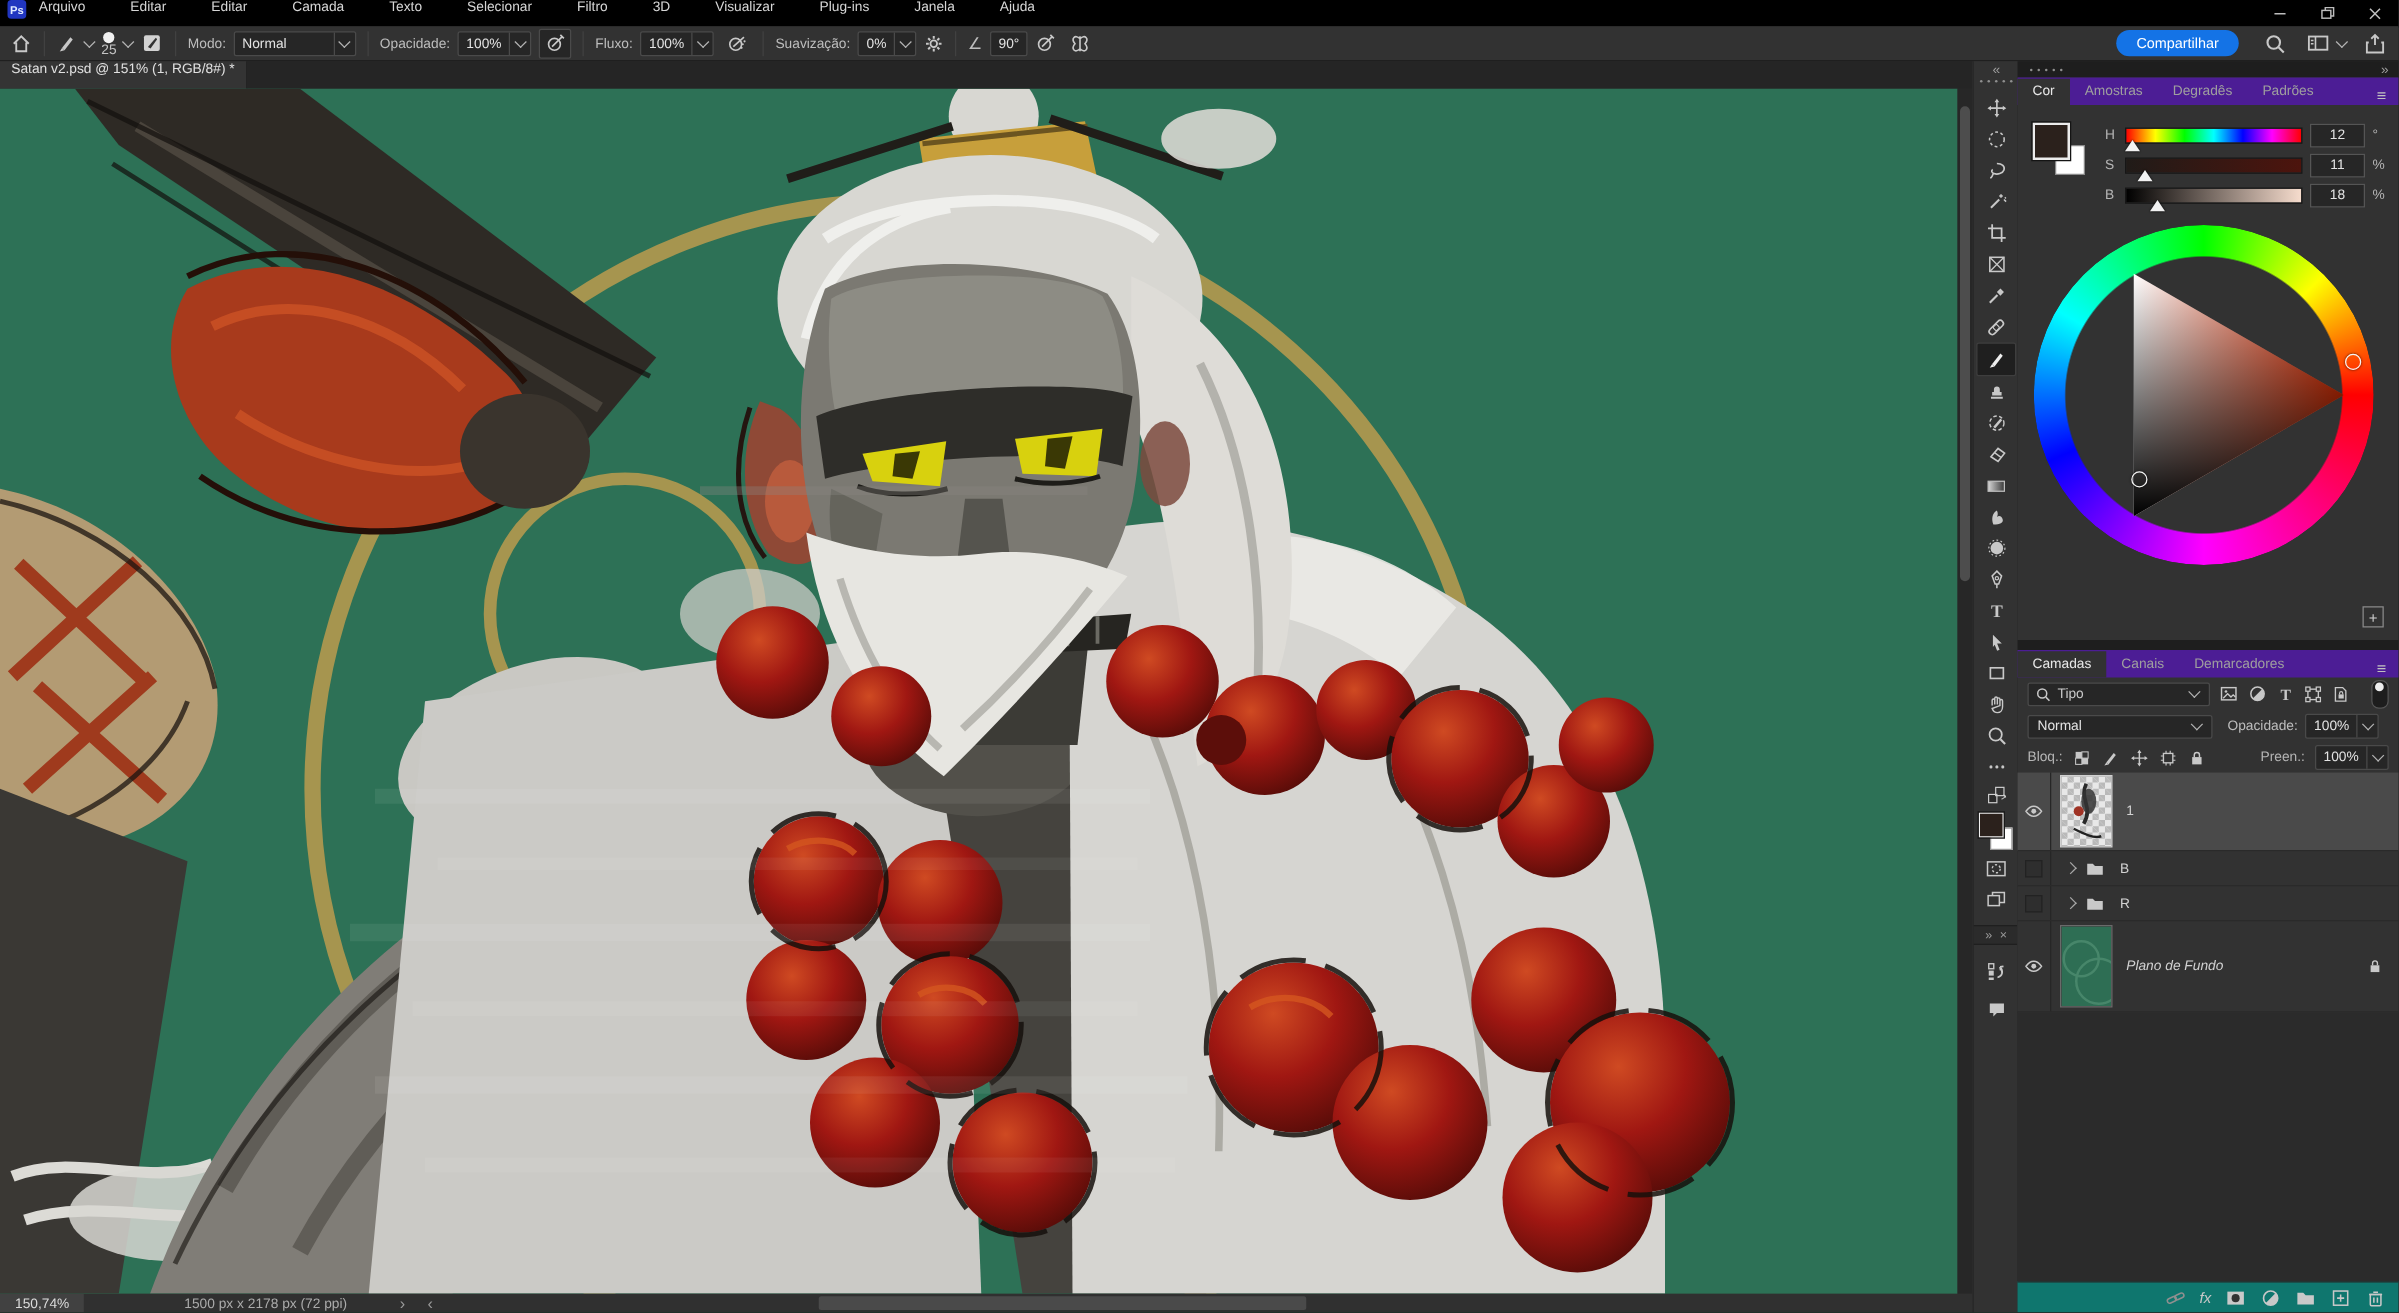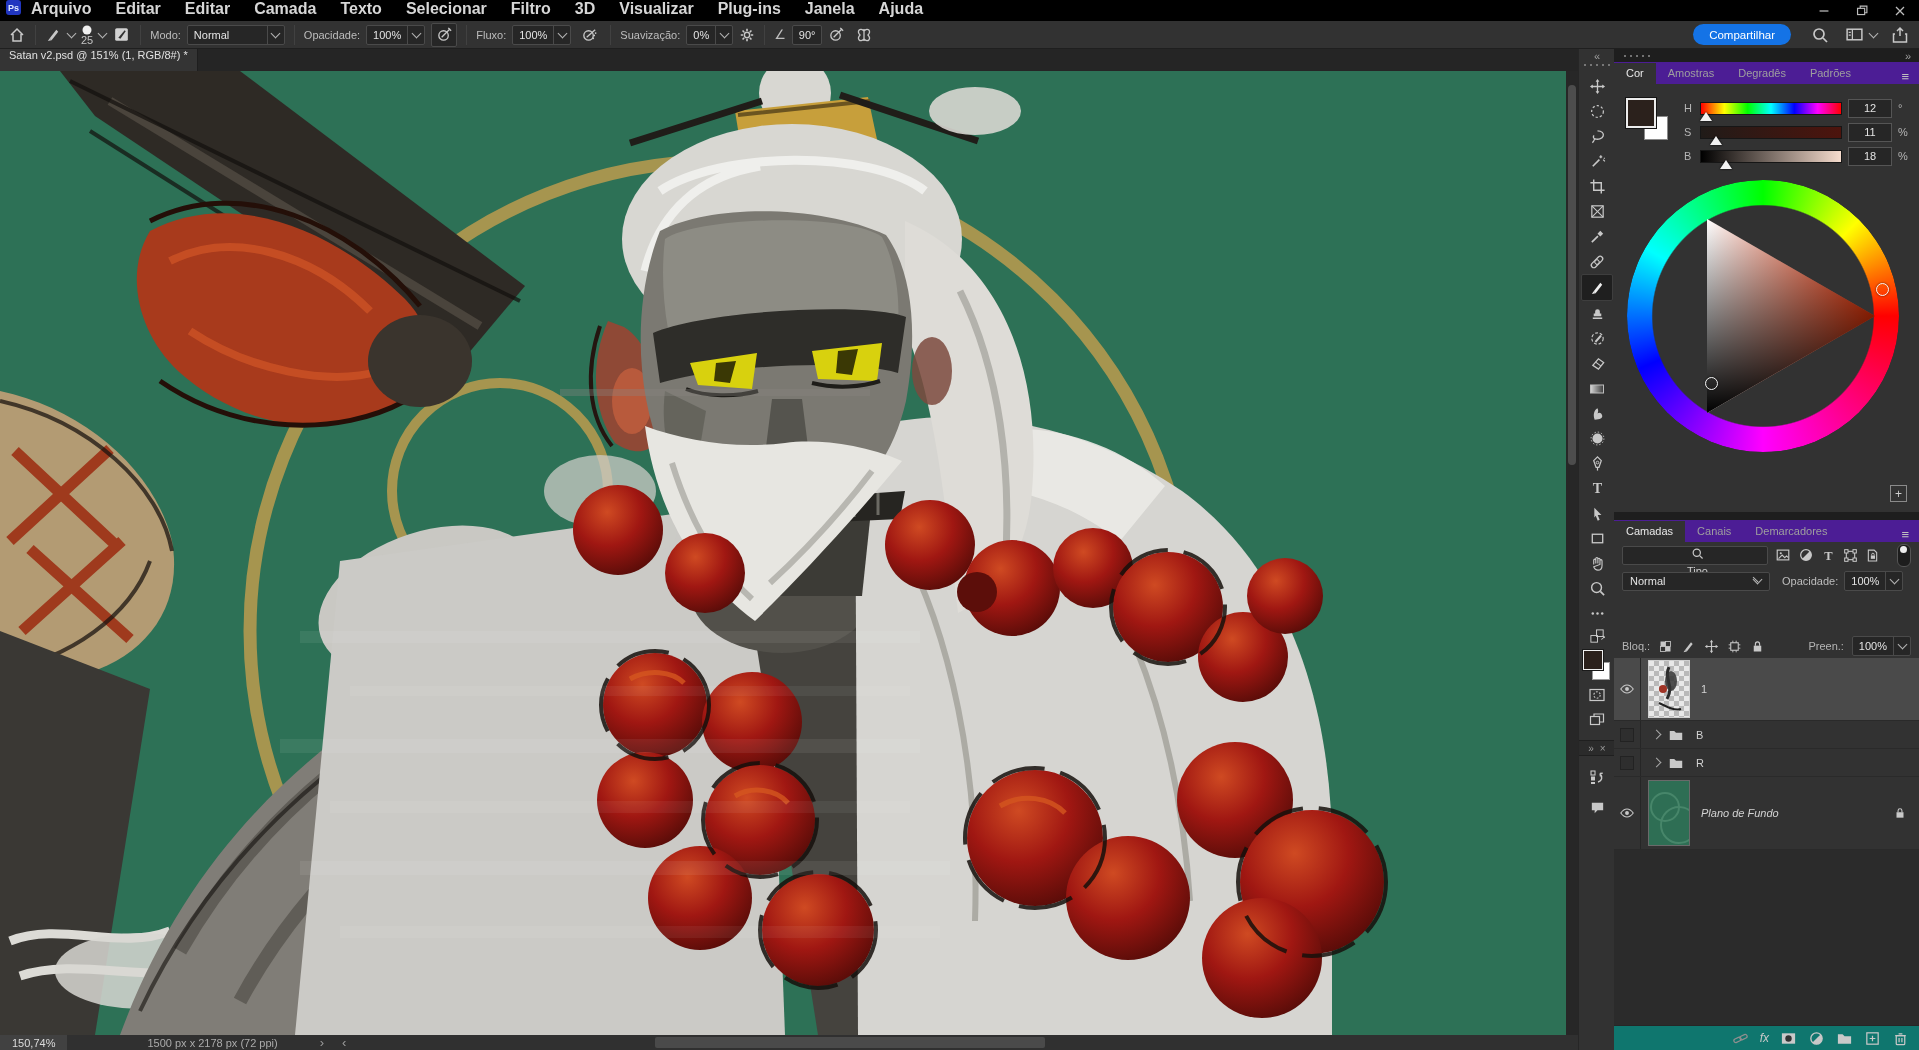--- a/index.html
+++ b/index.html
@@ -7,21 +7,21 @@
        font-family:"Liberation Sans",sans-serif;color:#c9c9c9;font-size:11px;
        overflow:hidden;user-select:none;}
   .ic{display:inline-flex;align-items:center;justify-content:center;color:#c8c8c8;}
   .ic svg{display:block;}
   .dim{color:#8f8f8f;}
   
   .titlebar{position:absolute;left:0;top:0;width:1919px;height:21px;background:#000000;
             display:flex;align-items:flex-start;border-bottom:1px solid #1c1c1c;}
   .pslogo{width:15px;height:15px;margin:0 10px 0 6px;border-radius:3px;background:#2136c0;
           color:#dfe9ff;font-size:9px;font-weight:bold;display:flex;align-items:center;justify-content:center;}
-  .menus{display:flex;gap:24px;color:#d6d6d6;font-size:16px;font-weight:bold;}
+  .menus{display:flex;gap:36px;color:#d6d6d6;font-size:11px;}
   .menus span{cursor:default;}
   .wctrls{margin-left:auto;display:flex;}
   .wc{width:38px;height:21px;display:flex;align-items:center;justify-content:center;color:#bdbdbd;}
   
   .optbar{position:absolute;left:0;top:21px;width:1919px;height:28px;background:#323232;
           border-bottom:1px solid #1f1f1f;display:flex;align-items:center;gap:6px;padding-left:8px;box-sizing:border-box;}
   .sep{width:1px;height:20px;background:#414141;margin:0 3px;}
   .lbl{color:#bdbdbd;}
   .box{display:inline-flex;align-items:center;background:#262626;border:1px solid #4a4a4a;
        height:18px;border-radius:2px;color:#e3e3e3;}
@@ -84,28 +84,28 @@
   .wheel{position:absolute;left:13px;top:96px;width:272px;height:272px;}
   .ring{position:absolute;inset:0;border-radius:50%;
         background:conic-gradient(#0f0 0deg,#ff0 45deg,#f00 90deg,#f0f 180deg,#00f 247deg,#0ff 300deg,#0f0 360deg);
         -webkit-mask:radial-gradient(closest-side,transparent 81%,#000 82%);
         mask:radial-gradient(closest-side,transparent 81%,#000 82%);}
   .marker{position:absolute;width:11px;height:11px;border:1.6px solid #f5f5f5;border-radius:50%;
           box-shadow:0 0 2px rgba(0,0,0,.8);}
   .plusbtn{position:absolute;right:12px;bottom:10px;width:15px;height:15px;border:1px solid #8a8a8a;
            color:#cfcfcf;display:flex;align-items:center;justify-content:center;font-size:12px;line-height:1;}
   .frow{display:flex;align-items:center;gap:7px;height:26px;padding:0 8px;}
-  .fsel{display:flex;align-items:center;background:#262626;border:1px solid #4a4a4a;height:19px;width:146px;border-radius:2px;gap:5px;padding-left:5px;box-sizing:border-box;flex-direction:column;}
+  .fsel{display:flex;align-items:center;background:#262626;border:1px solid #4a4a4a;height:19px;width:146px;border-radius:2px;gap:5px;padding-left:5px;box-sizing:border-box;}
   .fsel .chev{margin-left:auto;margin-right:8px;}
   .toggle{margin-left:auto;width:12px;height:21px;border-radius:6px;background:#1d1d1d;border:1px solid #555;position:relative;}
   .toggle .dot{position:absolute;left:1.5px;top:1.5px;width:7px;height:7px;border-radius:50%;background:#ededed;}
   .brow{display:flex;align-items:center;gap:6px;height:26px;padding:0 8px;}
   .blendsel{display:flex;align-items:center;background:#262626;border:1px solid #4a4a4a;height:19px;width:148px;border-radius:2px;box-sizing:border-box;}
   .blendsel .t{padding:0 7px;color:#e3e3e3;}
-  .lockrow{display:flex;align-items:center;gap:8px;height:24px;padding:0 8px;color:#b5b5b5;margin-top:40px;}
+  .lockrow{display:flex;align-items:center;gap:8px;height:24px;padding:0 8px;color:#b5b5b5;}
   .laylist{flex:0 0 auto;background:#2b2b2b;}
   .lrow{display:flex;align-items:center;background:#323232;border-bottom:1px solid #2a2a2a;position:relative;}
   .lrow.sel{background:#4a4a4a;}
   .eyecell{width:26px;align-self:stretch;border-right:1px solid #262626;display:flex;align-items:center;justify-content:center;}
   .eyebox{width:12px;height:12px;border:1px solid #222;background:#2e2e2e;}
   .lthumb{width:40px;height:56px;margin:3px 0 3px 8px;outline:1px solid #d0d0d0;position:relative;overflow:hidden;}
   .checker{background-color:#e8e8e8;
     background-image:linear-gradient(45deg,#b9b9b9 25%,transparent 25%,transparent 75%,#b9b9b9 75%),
                      linear-gradient(45deg,#b9b9b9 25%,transparent 25%,transparent 75%,#b9b9b9 75%);
     background-size:10px 10px;background-position:0 0,5px 5px;}

